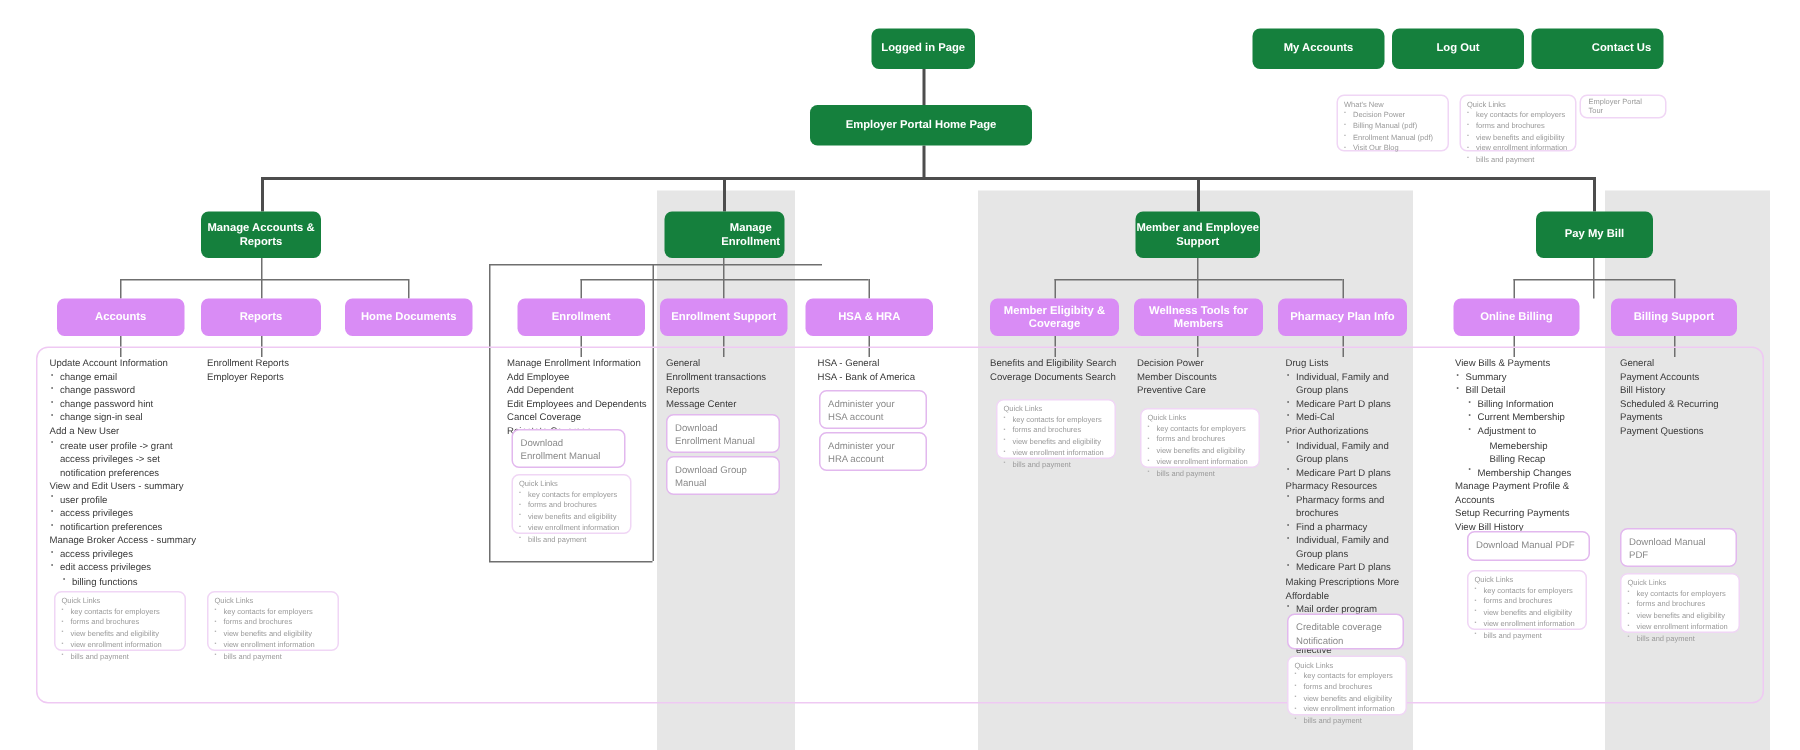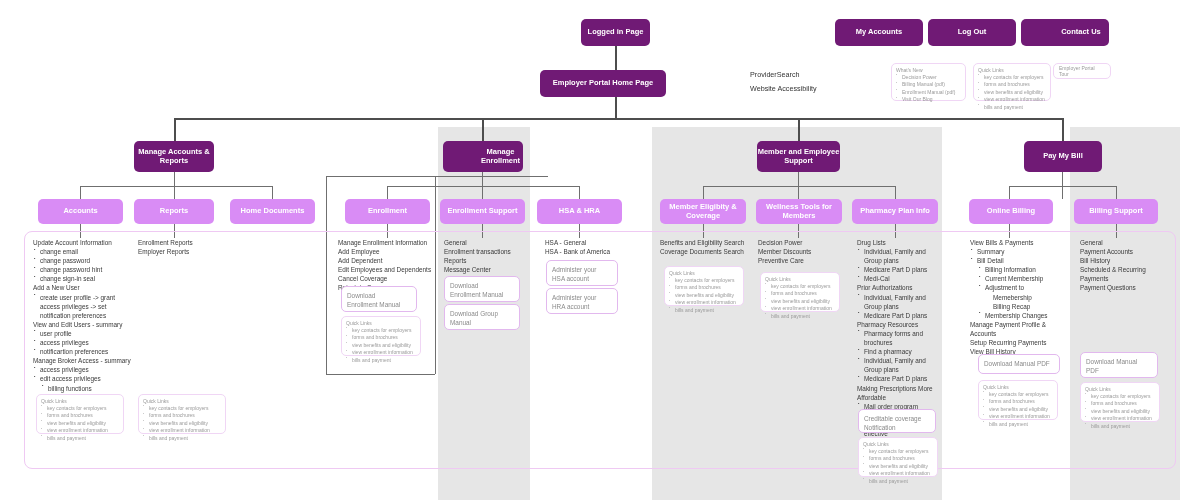--- a/index.html
+++ b/index.html
@@ -21,21 +21,21 @@
   .lnv{width:1px;}
   .lnh{height:1px;}
   .ln-thick{background:#4d4d4d;}
 
   
   .node{
     display:flex;align-items:center;justify-content:center;
     text-align:center;color:#ffffff;font-weight:bold;
     border-radius:5px;line-height:1.15;
   }
-  .node-dark{background:#701a75;font-size:7.5px;}
+  .node-dark{background:#15803d;font-size:7.5px;}
   .node-light{background:#d98cf5;font-size:7.5px;}
 
   
   .panel{
     border:1px solid #efc9f3;border-radius:8px;background:transparent;
   }
 
   
   .txt{font-size:6.4px;color:#3a3a3a;line-height:1.42;}
   .txt .t{display:block;white-space:nowrap;}
@@ -122,30 +122,26 @@
   <div class="abs ln lnv" style="left:579px;top:224px;width:1px;height:14px;"></div>
   <div class="abs ln lnv" style="left:703px;top:224px;width:1px;height:14px;"></div>
   <div class="abs ln lnv" style="left:798px;top:224px;width:1px;height:14px;"></div>
   <div class="abs ln lnv" style="left:895px;top:224px;width:1px;height:14px;"></div>
   <div class="abs ln lnv" style="left:1009px;top:224px;width:1px;height:14px;"></div>
   <div class="abs ln lnv" style="left:1116px;top:224px;width:1px;height:14px;"></div>
 
   <div class="abs panel" style="left:24px;top:231px;width:1152px;height:238px;"></div>
 
   <div class="abs node node-dark" style="left:581px;top:19px;width:69px;height:27px;">Logged in Page</div>
-  <div class="abs node node-dark" style="left:540px;top:70px;width:126px;height:27px;">Employer Portal Home Page</div>
+  <div class="abs node node-dark" style="left:540px;top:70px;width:148px;height:27px;">Employer Portal Home Page</div>
 
   <div class="abs node node-dark" style="left:835px;top:19px;width:88px;height:27px;">My Accounts</div>
   <div class="abs node node-dark" style="left:928px;top:19px;width:88px;height:27px;">Log Out</div>
   <div class="abs node node-dark" style="left:1021px;top:19px;width:88px;height:27px;padding-left:32px;">Contact Us</div>
 
-  <div class="abs plain" style="left:750px;top:68px;width:130px;">
-    <span>ProviderSearch</span>
-    <span>Website Accessibility</span>
-  </div>
 
   <div class="abs qbox" style="left:891px;top:63px;width:75px;height:38px;">
     <span class="qtitle">What's New</span>
     <span class="qli">Decision Power</span>
     <span class="qli">Billing Manual (pdf)</span>
     <span class="qli">Enrollment Manual (pdf)</span>
     <span class="qli">Visit Our Blog</span>
   </div>
 
   <div class="abs qbox" style="left:973px;top:63px;width:78px;height:38px;">

